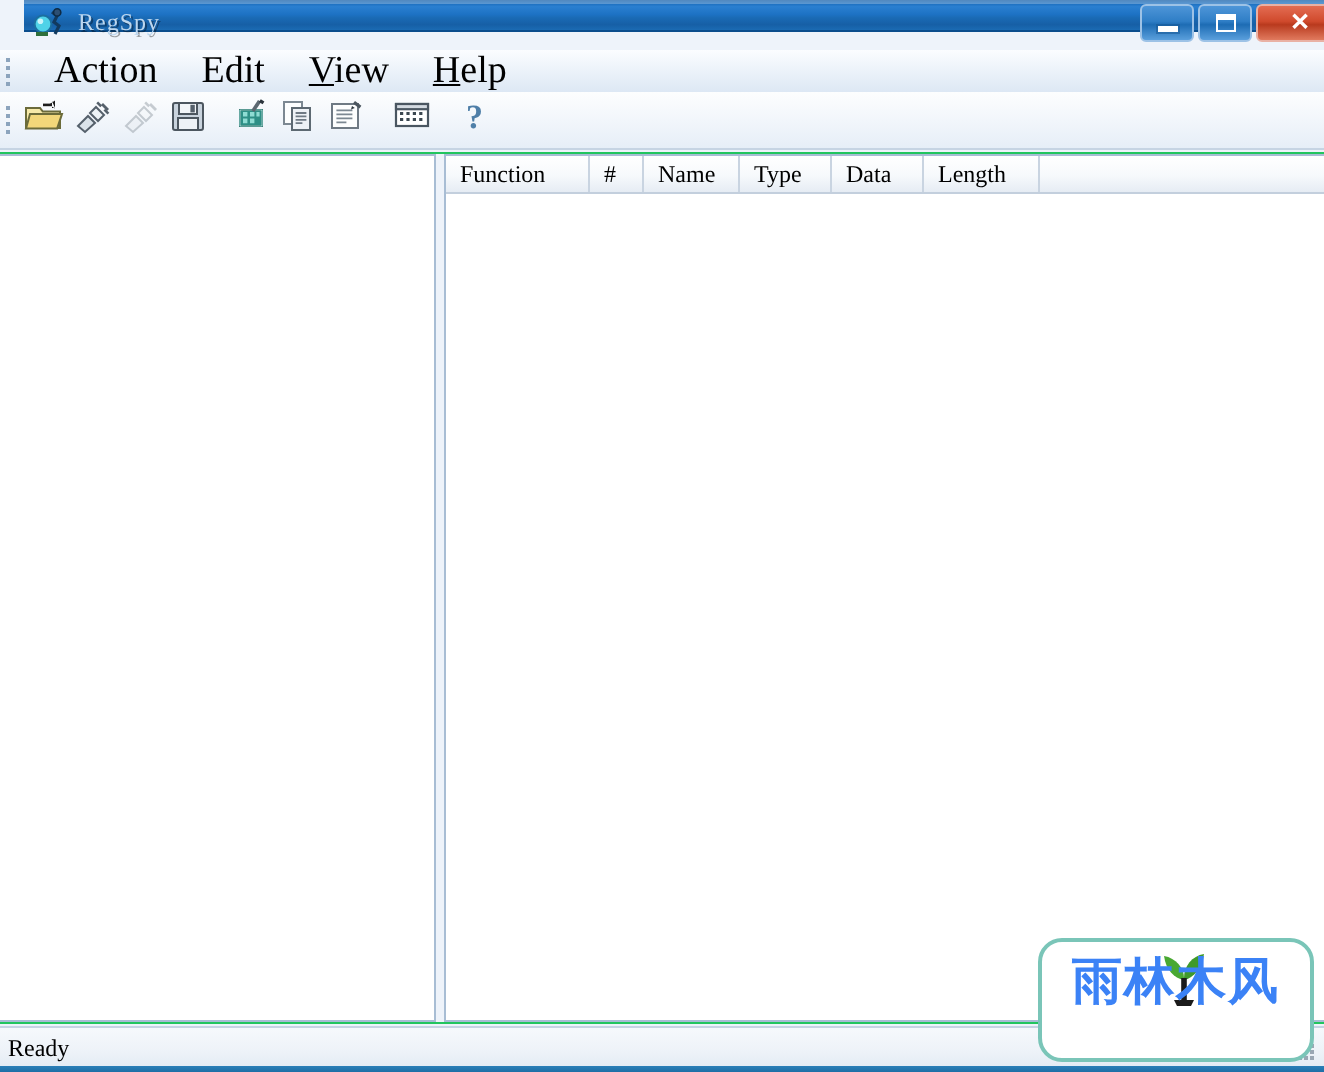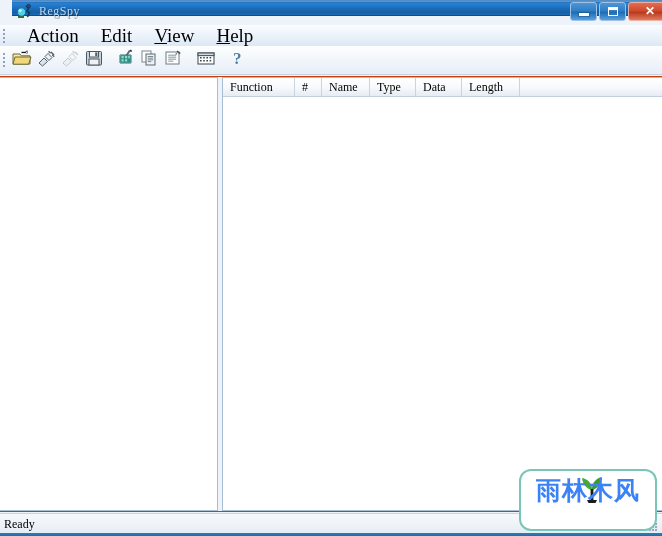--- a/index.html
+++ b/index.html
@@ -130,21 +130,21 @@
     cursor: pointer;
   }
   .tb-sep {
     width: 8px; height: 24px;
   }
 
   
   .client {
     position: absolute; left: 0; top: 76px;
     width: 662px; height: 436px;
-    background: #c2410c;
+    background: #22c55e;
   }
   .left-pane {
     position: absolute; left: 0; top: 1px;
     width: 218px; height: 434px;
     background: #ffffff;
     border: 1px solid #a8bdd4;
     border-left: none;
     box-sizing: border-box;
   }
   .splitter {

